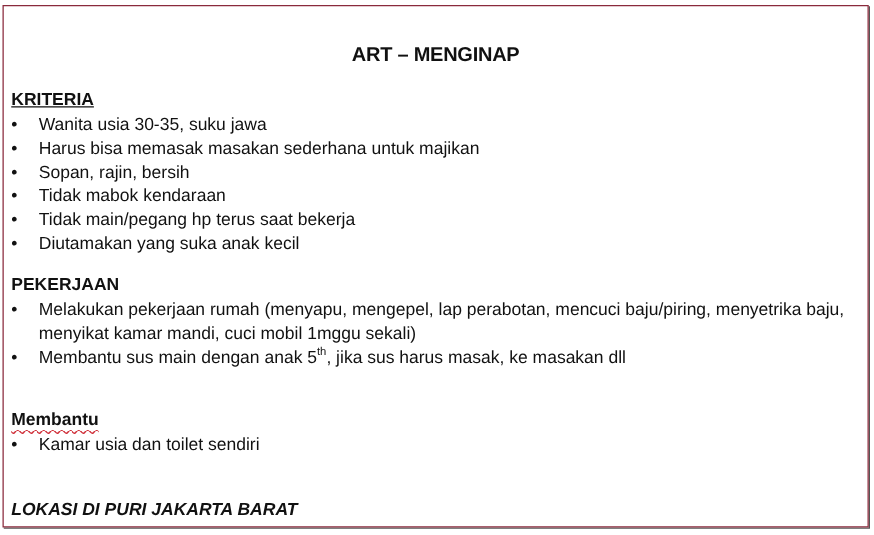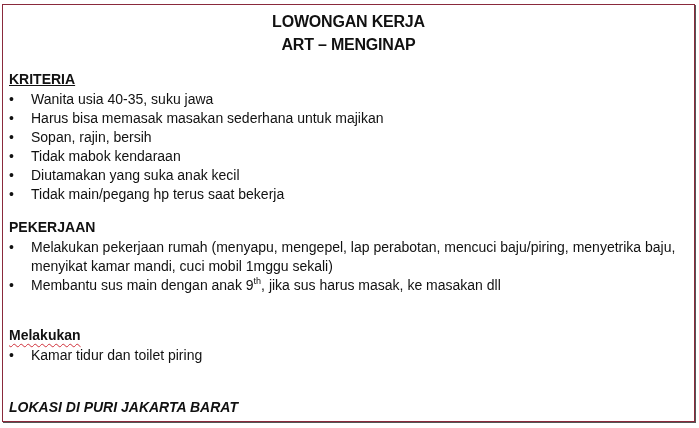--- a/index.html
+++ b/index.html
@@ -12,38 +12,37 @@
   ul{list-style:none;margin:0;padding:0;position:absolute;left:6px;width:680px;}
   li{position:relative;padding-left:22px;font-size:14px;line-height:19px;}
   li::before{content:"\2022";position:absolute;left:0;top:0;}
   .sq{text-decoration:underline wavy #d0303a;text-decoration-thickness:1px;text-underline-offset:3px;}
   sup{font-size:9px;line-height:0;}
 </style>
 </head>
 <body>
 
 <div class="frame">
-  <div class="title t1">LOWONGAN KERJA</div>
   <div class="title t2">ART – MENGINAP</div>
 
   <div class="sec" style="top:66px;text-decoration:underline;">KRITERIA</div>
   <ul style="top:85px;">
-    <li>Wanita usia 40-35, suku jawa</li>
+    <li>Wanita usia 30-35, suku jawa</li>
     <li>Harus bisa memasak masakan sederhana untuk majikan</li>
     <li>Sopan, rajin, bersih</li>
     <li>Tidak mabok kendaraan</li>
+    <li>Tidak main/pegang hp terus saat bekerja</li>
     <li>Diutamakan yang suka anak kecil</li>
-    <li>Tidak main/pegang hp terus saat bekerja</li>
   </ul>
 
   <div class="sec" style="top:214px;">PEKERJAAN</div>
   <ul style="top:233px;">
     <li>Melakukan pekerjaan rumah (menyapu, mengepel, lap perabotan, mencuci baju/piring, menyetrika baju, menyikat kamar mandi, cuci mobil 1mggu sekali)</li>
-    <li><span>Membantu sus main dengan anak 9</span><sup>th</sup><span>, jika sus harus masak, ke masakan dll</span></li>
+    <li><span>Membantu sus main dengan anak 5</span><sup>th</sup><span>, jika sus harus masak, ke masakan dll</span></li>
   </ul>
 
-  <div class="sec sq" style="top:322px;">Melakukan</div>
+  <div class="sec sq" style="top:322px;">Membantu</div>
   <ul style="top:341px;">
-    <li>Kamar tidur dan toilet piring</li>
+    <li>Kamar usia dan toilet sendiri</li>
   </ul>
 
   <div class="sec" style="top:394px;font-style:italic;">LOKASI DI PURI JAKARTA BARAT</div>
 </div>
 
 </body></html>

